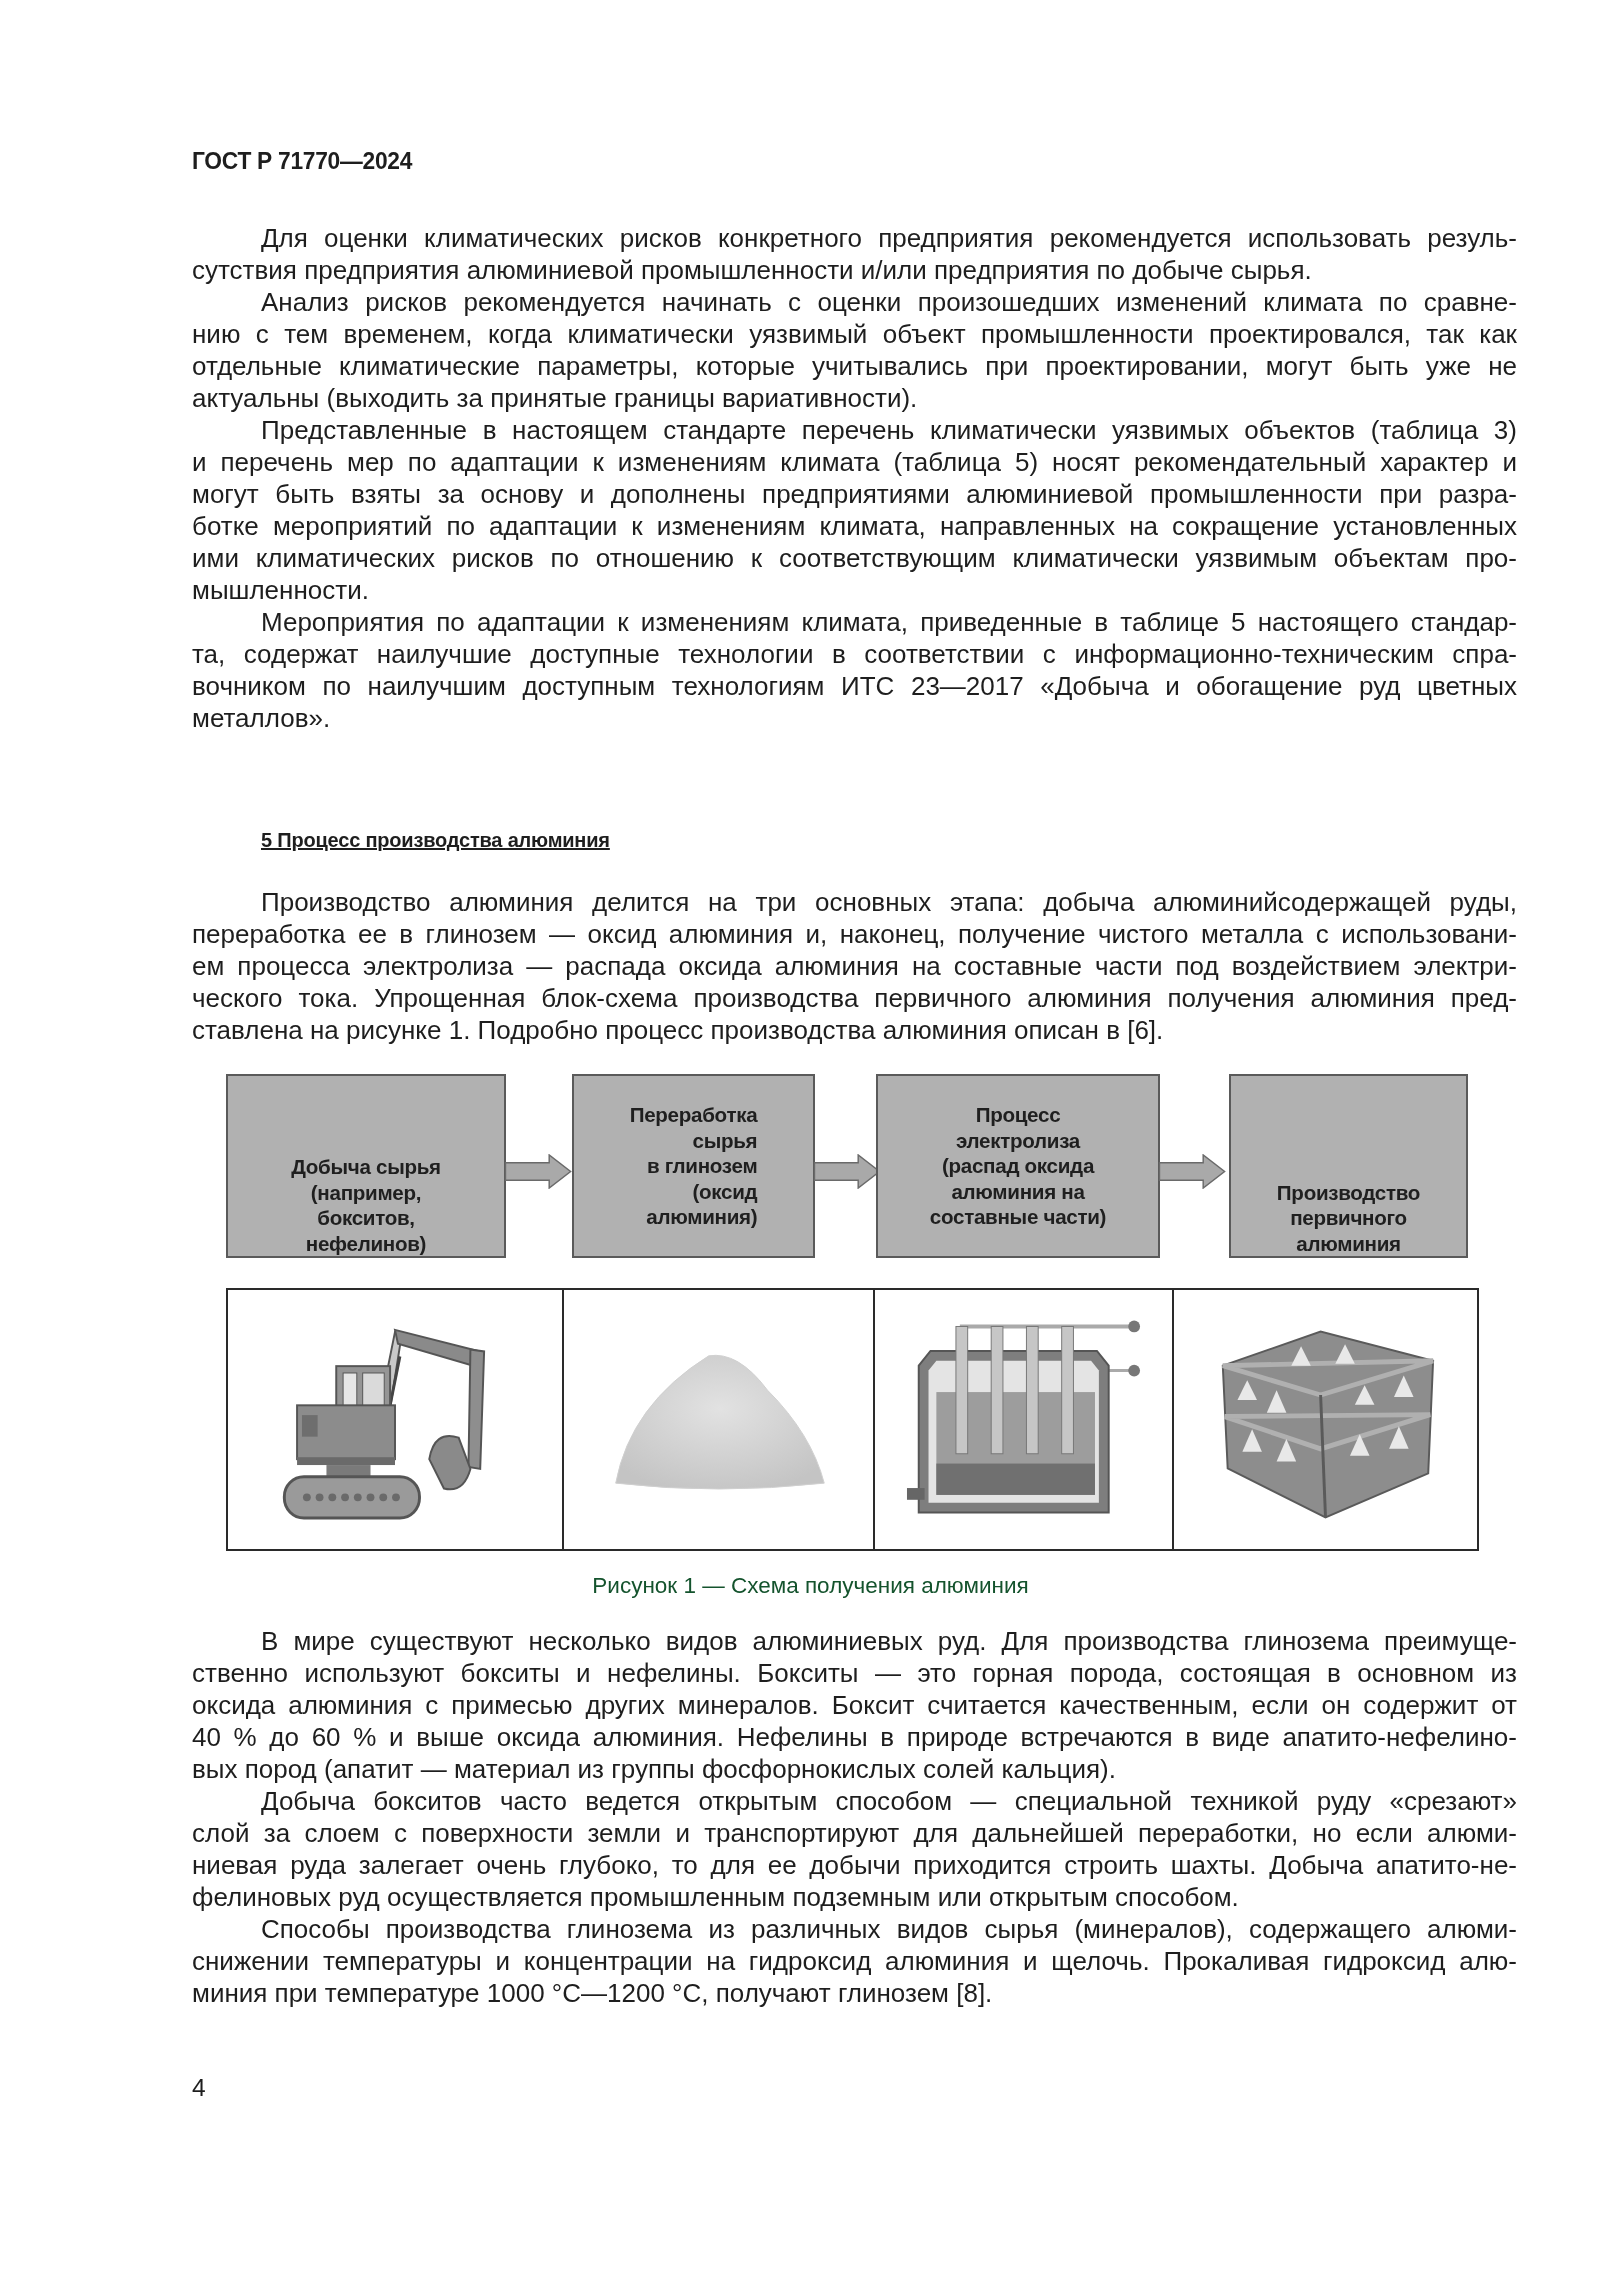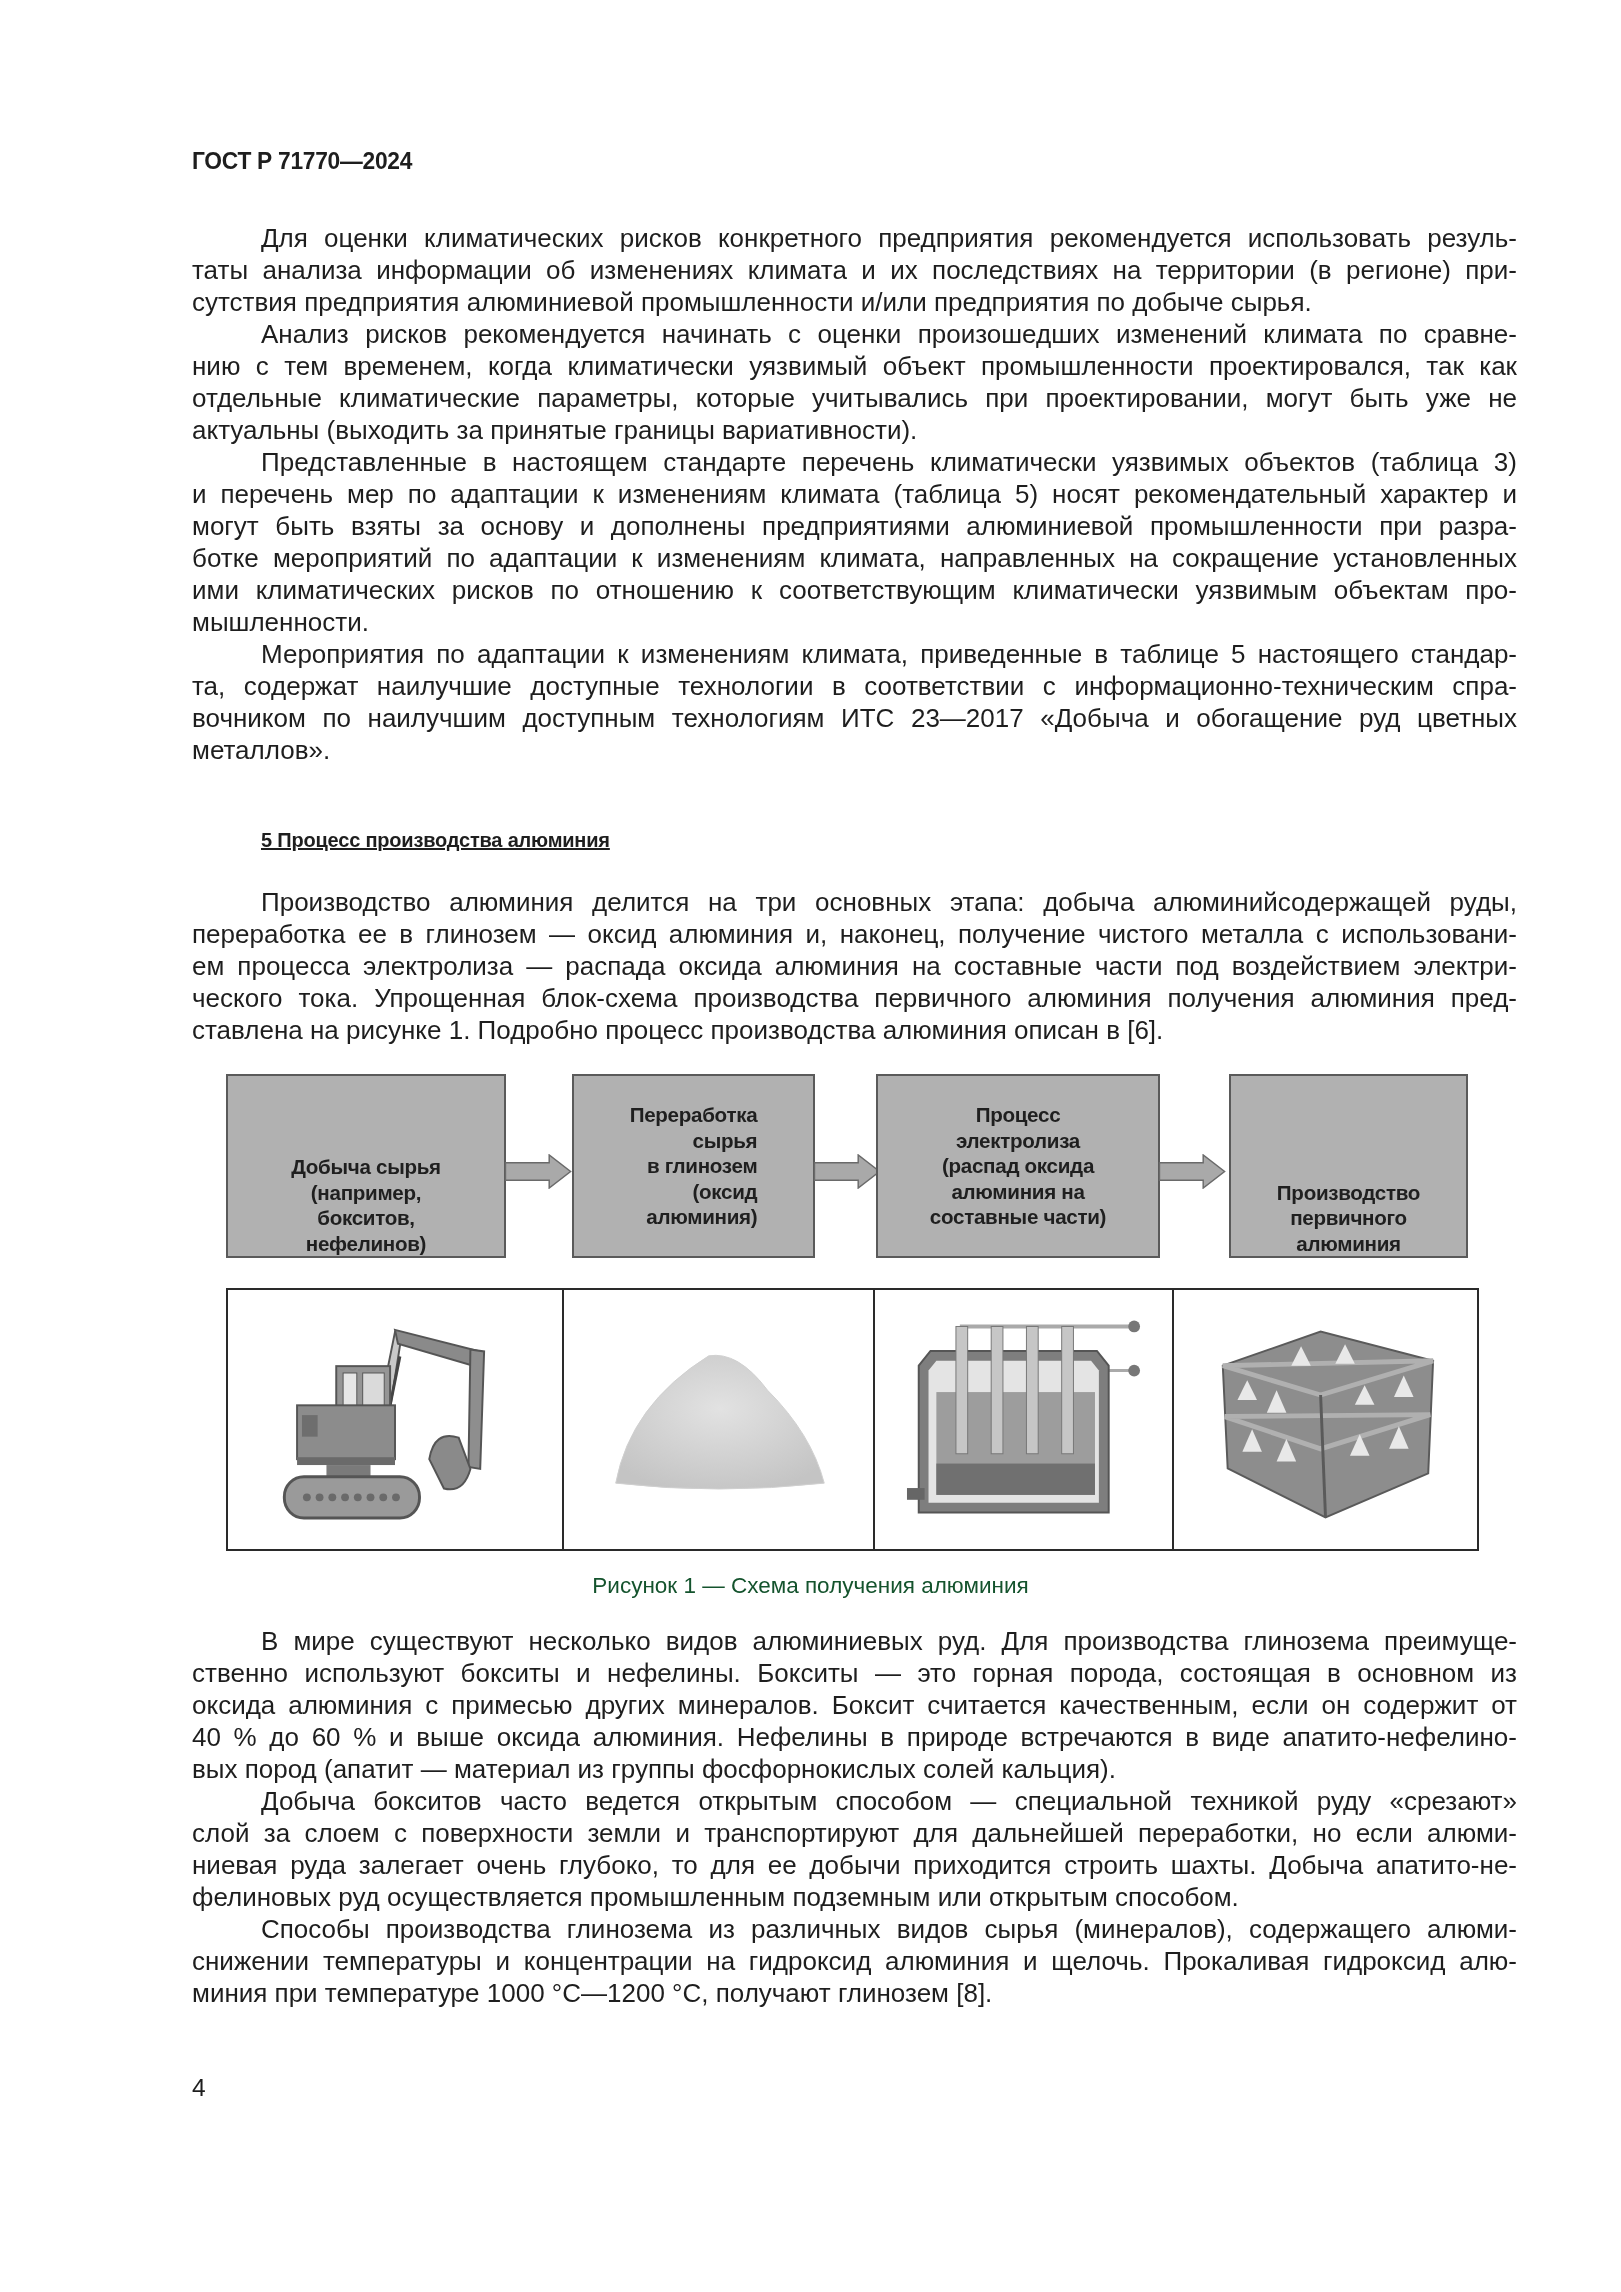--- a/index.html
+++ b/index.html
@@ -30,21 +30,20 @@
   .page-number { position:absolute; left:192px; top:2074px; font-size:24.5px; }
 </style>
 </head>
 <body>
 
 <div class="page-header">ГОСТ Р 71770—2024</div>
 
 <div class="text-block" id="intro-block" style="top:222px;">
     <div>
       <div class="line indent">Для оценки климатических рисков конкретного предприятия рекомендуется использовать резуль-</div>
-      <div class="line">таты анализа информации об изменениях климата и их последствиях на территории (в регионе) при-</div>
       <div class="line last">сутствия предприятия алюминиевой промышленности и/или предприятия по добыче сырья.</div>
     </div>
     <div>
       <div class="line indent">Анализ рисков рекомендуется начинать с оценки произошедших изменений климата по сравне-</div>
       <div class="line">нию с тем временем, когда климатически уязвимый объект промышленности проектировался, так как</div>
       <div class="line">отдельные климатические параметры, которые учитывались при проектировании, могут быть уже не</div>
       <div class="line last">актуальны (выходить за принятые границы вариативности).</div>
     </div>
     <div>
       <div class="line indent">Представленные в настоящем стандарте перечень климатически уязвимых объектов (таблица 3)</div>

